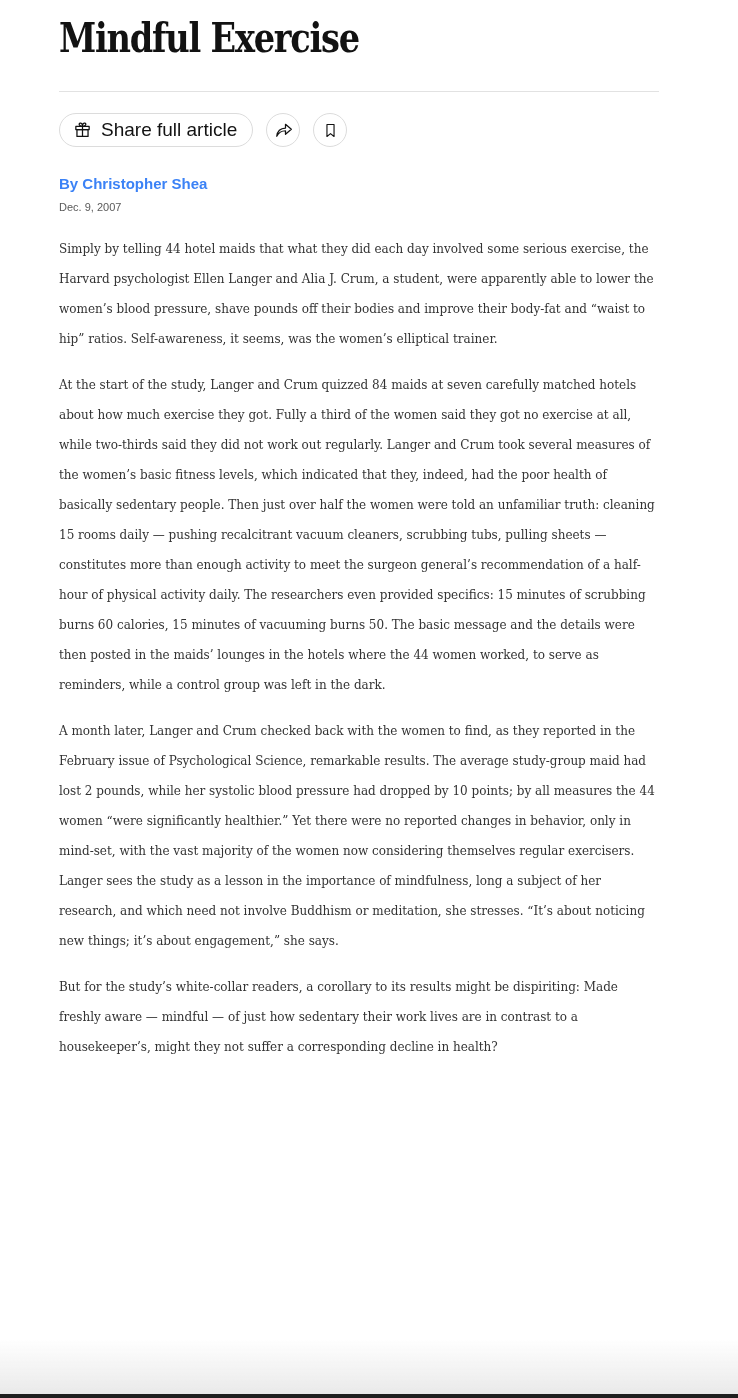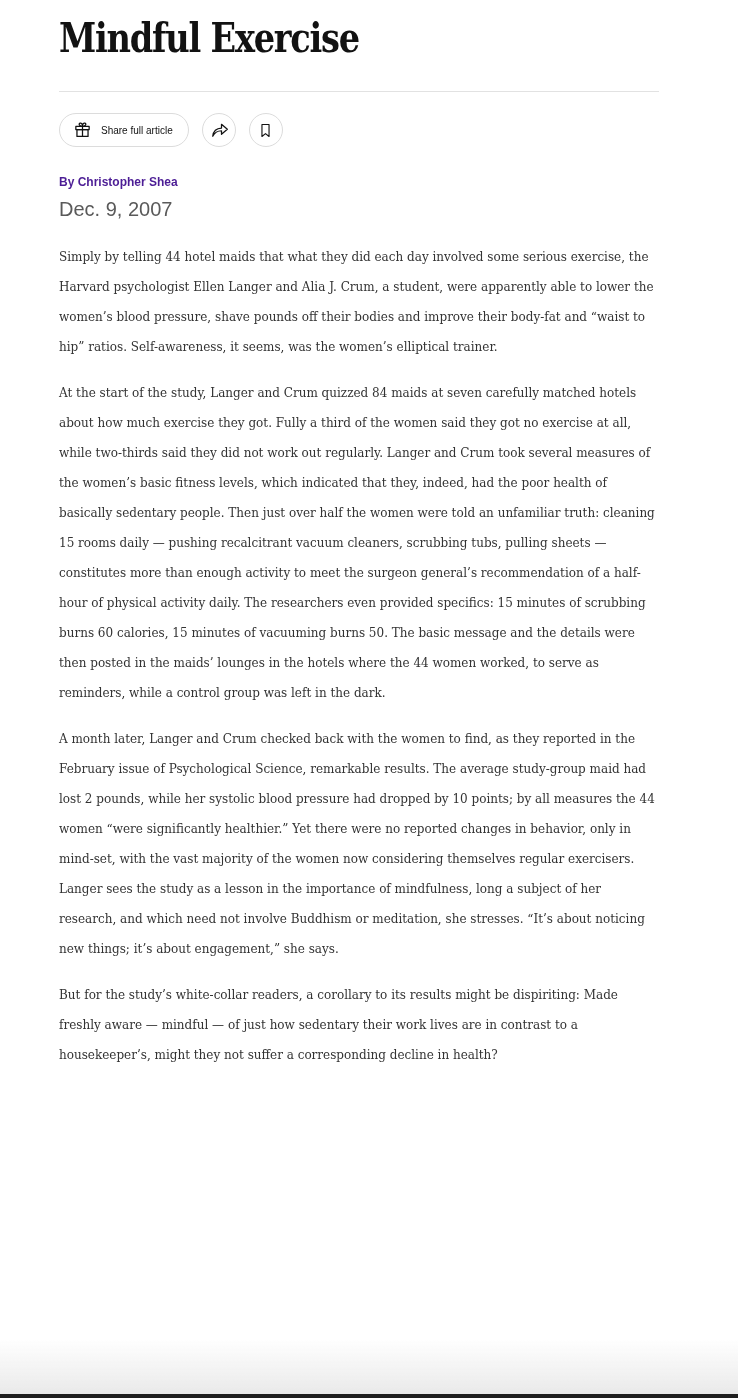--- a/index.html
+++ b/index.html
@@ -41,21 +41,21 @@
   .pill-btn {
     height: 34px;
     border-radius: 17px;
     border: 1px solid #dcdcdc;
     background: #ffffff;
     display: inline-flex;
     align-items: center;
     gap: 9px;
     padding: 0 15px 0 13px;
     font-family: "Liberation Sans", sans-serif;
-    font-size: 10px;
+    font-size: 19px;
     font-weight: 500;
     color: #121212;
     cursor: pointer;
   }
   .circle-btn {
     width: 34px;
     height: 34px;
     border-radius: 50%;
     border: 1px solid #dcdcdc;
     background: #ffffff;
@@ -63,28 +63,28 @@
     align-items: center;
     justify-content: center;
     padding: 0;
     cursor: pointer;
   }
   .icon { display: inline-flex; }
   .icon svg { display: block; }
   .byline {
     margin: 28px 0 0 0;
     font-family: "Liberation Sans", sans-serif;
-    font-size: 12px;
+    font-size: 15px;
     font-weight: bold;
-    color: #4c1d95;
+    color: #3b82f6;
   }
   .pub-date {
     margin: 9px 0 0 0;
     font-family: "Liberation Sans", sans-serif;
-    font-size: 20px;
+    font-size: 11px;
     font-weight: normal;
     color: #5a5a5a;
   }
   .article-body {
     margin-top: 21px;
   }
   .article-body p {
     font-family: "DejaVu Serif", serif;
     font-size: 12px;
     line-height: 30px;

